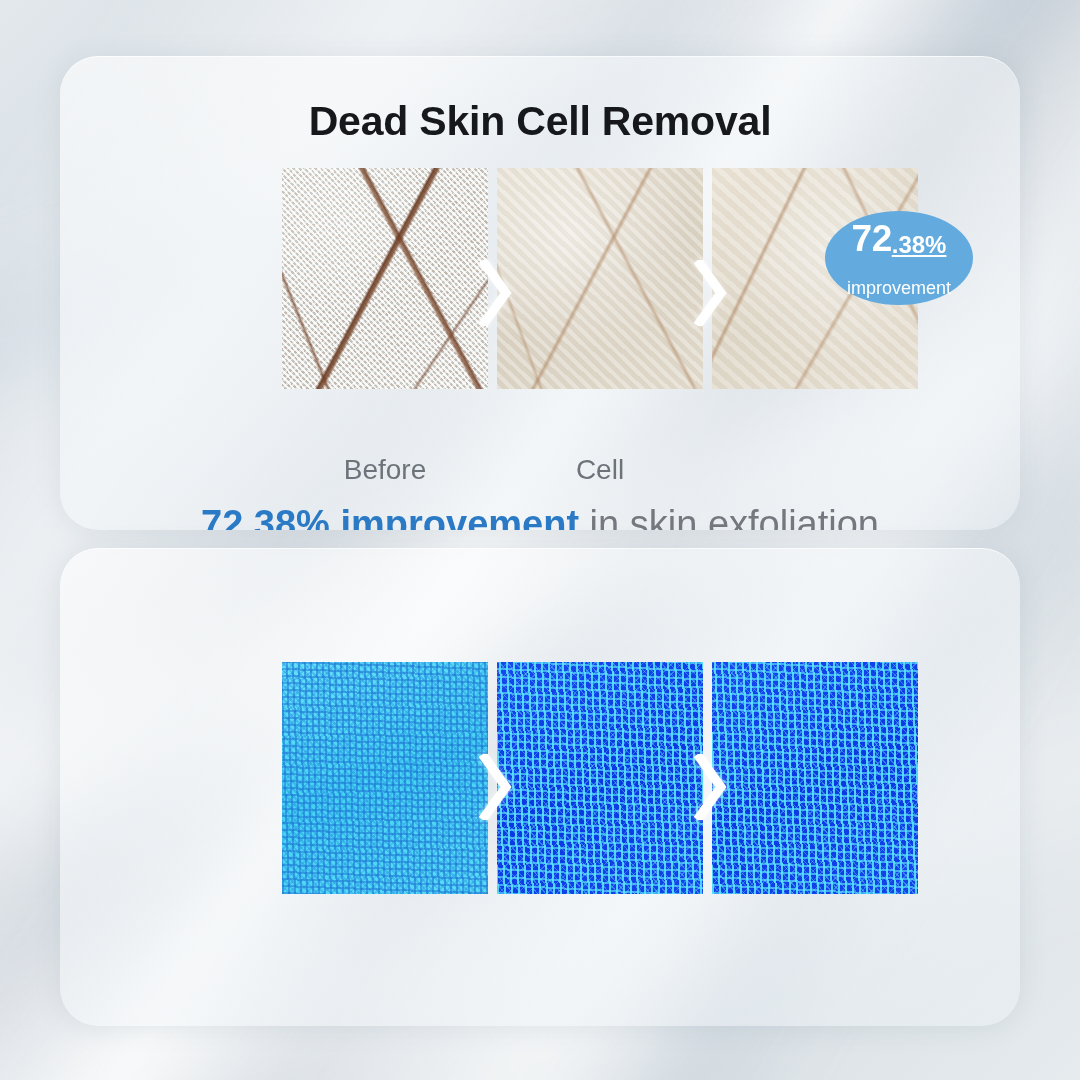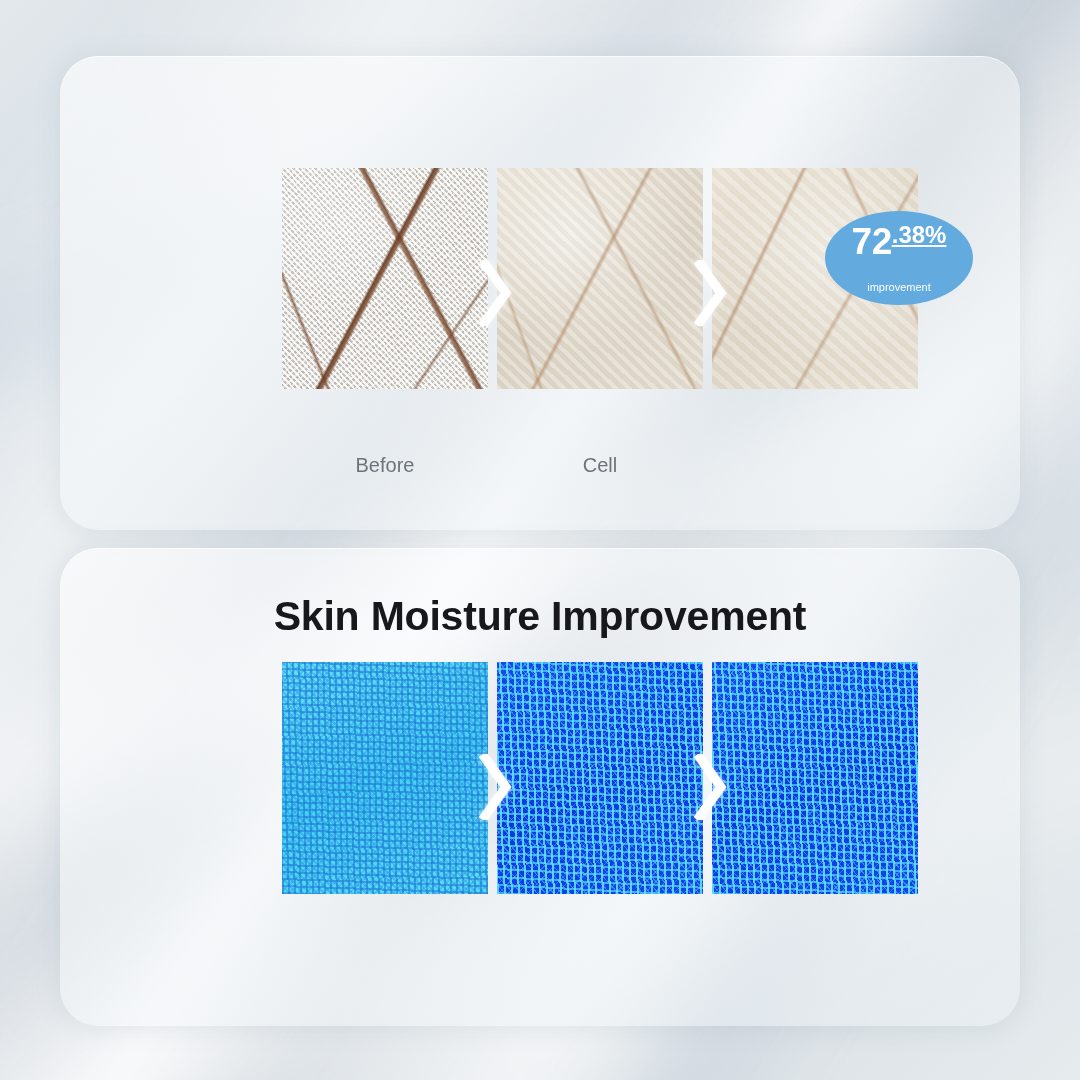--- a/index.html
+++ b/index.html
@@ -132,34 +132,34 @@
   }
   .chev svg{display:block;filter:drop-shadow(0 0 3px rgba(255,255,255,.55));}
   .card-1 .chev-1{left:435px;}
   .card-1 .chev-2{left:650px;}
   .card-2 .chev-1{left:435px;}
   .card-2 .chev-2{left:650px;}
 
   
   .caps{position:absolute;left:222px;width:636px;display:flex;gap:9px;}
   .card-1 .caps{top:398px;}
-  .cap{width:206px;text-align:center;font-size:20px;color:#6d737a;}
+  .cap{width:206px;text-align:center;font-size:28px;color:#6d737a;}
 
   
   .badge{
     position:absolute;z-index:6;width:148px;height:94px;border-radius:50%;
     background:#63abdf;
     display:flex;flex-direction:column;align-items:center;justify-content:center;
     color:#fff;text-align:center;line-height:1;
   }
   .card-1 .badge{left:765px;top:155px;}
-  .badge .pct{display:flex;align-items:flex-start;justify-content:center;}
+  .badge .pct{display:flex;align-items:flex-end;justify-content:center;}
   .badge .pct-big{font-size:37px;font-weight:700;letter-spacing:-.5px;}
   .badge .pct-small{font-size:24px;font-weight:700;text-decoration:underline;}
-  .badge .imp{font-size:11px;margin-top:22px;font-weight:400;}
+  .badge .imp{font-size:18px;margin-top:22px;font-weight:400;}
 
   
   .summary{
     position:absolute;left:0;right:0;text-align:center;white-space:nowrap;
     font-size:38px;
   }
   .card-1 .summary{top:447px;}
   .summary .hi{color:#2b7ac6;font-weight:700;}
   .summary .rest{color:#74797f;font-weight:400;}
 </style>
@@ -171,20 +171,21 @@
   <div class="bg-base"></div>
   <div class="bg-streak s6"></div>
   <div class="bg-streak s4"></div>
   <div class="bg-streak s5"></div>
   <div class="bg-streak s1"></div>
   <div class="bg-streak s2"></div>
   <div class="bg-streak s7"></div>
   <div class="bg-streak s3"></div>
 
   <div class="card card-1">
+    <div class="card-title">Dead Skin Cell Removal</div>
 
     <div class="row">
       <div class="cell">
         <div class="swatch tex-before"></div>
       </div>
       <div class="cell">
         <div class="swatch tex-after"></div>
       </div>
       <div class="cell">
         <div class="swatch tex-after24"></div>
@@ -208,24 +209,26 @@
         <span class="pct-small">.38%</span>
       </div>
       <div class="imp">improvement</div>
     </div>
 
     <div class="caps">
       <div class="cap">Before</div>
       <div class="cap">Cell</div>
     </div>
 
+    <div class="summary">
+      <span class="hi">72.38% improvement</span><span class="rest"> in skin exfoliation</span>
+    </div>
   </div>
 
   <div class="card card-2">
-    <div class="card-title">Skin Moisture Improvement</div>
 
     <div class="row">
       <div class="cell">
         <div class="swatch moist-low"></div>
       </div>
       <div class="cell">
         <div class="swatch moist-high"></div>
       </div>
       <div class="cell">
         <div class="swatch moist-high"></div>

